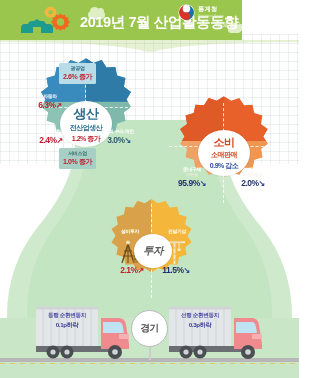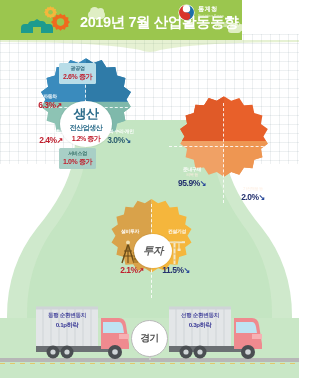--- a/index.html
+++ b/index.html
@@ -268,28 +268,33 @@
 
 
   <div class="quad" style="left:170px; top:166px; width:44px;">
     <span class="t" style="color:#ffffff">준내구재</span>
     <span class="t2" style="color:#fdede0">의복 등</span>
     <span class="v" style="color:#23306e">
       <span>95.9%</span><span class="arrow" style="color:#2a4b9b">↘</span>
     </span>
   </div>
 
-  <div class="quad" style="left:228px; top:180px; width:50px;">
+  <div class="quad" style="left:228px; top:166px; width:50px;">
     <span class="t" style="color:#ffffff">내구재</span>
     <span class="t2" style="color:#fdede0">가전제품 등</span>
     <span class="v" style="color:#23306e">
       <span>2.0%</span><span class="arrow" style="color:#2a4b9b">↘</span>
     </span>
   </div>
 
+  <div class="hub" style="left:198px; top:130px; width:52px; height:46px;">
+    <span class="hub-title" style="font-size:11px; color:#d14a1e;">소비</span>
+    <span class="hub-sub" style="font-size:7px; color:#d14a1e;">소매판매</span>
+    <span class="hub-val" style="font-size:7px; color:#2a4b9b; margin-top:1px;">0.9% 감소</span>
+  </div>
 
   <div class="gear" style="left:94px; top:198px; width:115px; height:105px;">
     <svg width="115" height="105" viewBox="0 0 100 100">
       <defs>
         <clipPath id="clipInv">
           <path d="M50 1 L56.3 5.1 L63.3 2.6 L67.4 9 L74.8 8.4 L76.3 15.7 L83.4 17.9 L82.1 25.2 L88.1 29.6 L84.3 36 L88.1 42.4 L82.1 46.8 L83.4 54.1 L76.3 56.3 L74.8 63.6 L67.4 63 L63.3 69.4 L56.3 66.9 L50 71 L43.7 66.9 L36.7 69.4 L32.6 63 L25.2 63.6 L23.7 56.3 L16.6 54.1 L17.9 46.8 L11.9 42.4 L15.7 36 L11.9 29.6 L17.9 25.2 L16.6 17.9 L23.7 15.7 L25.2 8.4 L32.6 9 L36.7 2.6 L43.7 5.1 Z"></path>
         </clipPath>
       </defs>
       <g clip-path="url(#clipInv)">
         <rect x="0" y="0" width="50" height="100" fill="#d9a24a"></rect>
@@ -386,17 +391,17 @@
       <circle cx="82" cy="52" r="7" fill="#4a4e52"></circle>
         <circle cx="82" cy="52" r="2.8" fill="#cfd4d7"></circle>
     </svg>
   </div>
   <div class="cargo-text" style="left:169px; top:312px; width:62px;">
     <span class="l1">선행 순환변동치</span>
     <span class="l2">0.3p하락</span>
   </div>
 
   <div class="signpost" style="left:149px; top:330px; height:30px;"></div>
-  <div class="signboard" style="left:131px; top:320px; width:37px; height:37px;">
+  <div class="signboard" style="left:131px; top:310px; width:37px; height:37px;">
     <span>경기</span>
   </div>
 
 </div>
 
 </body></html>

